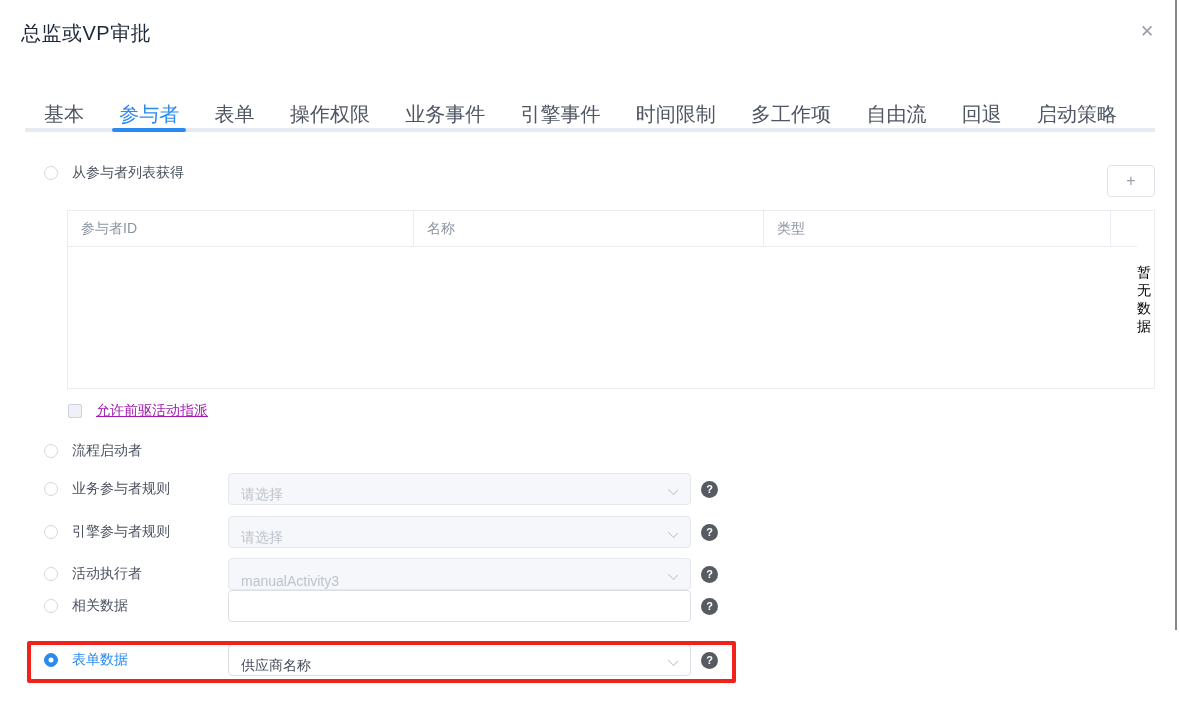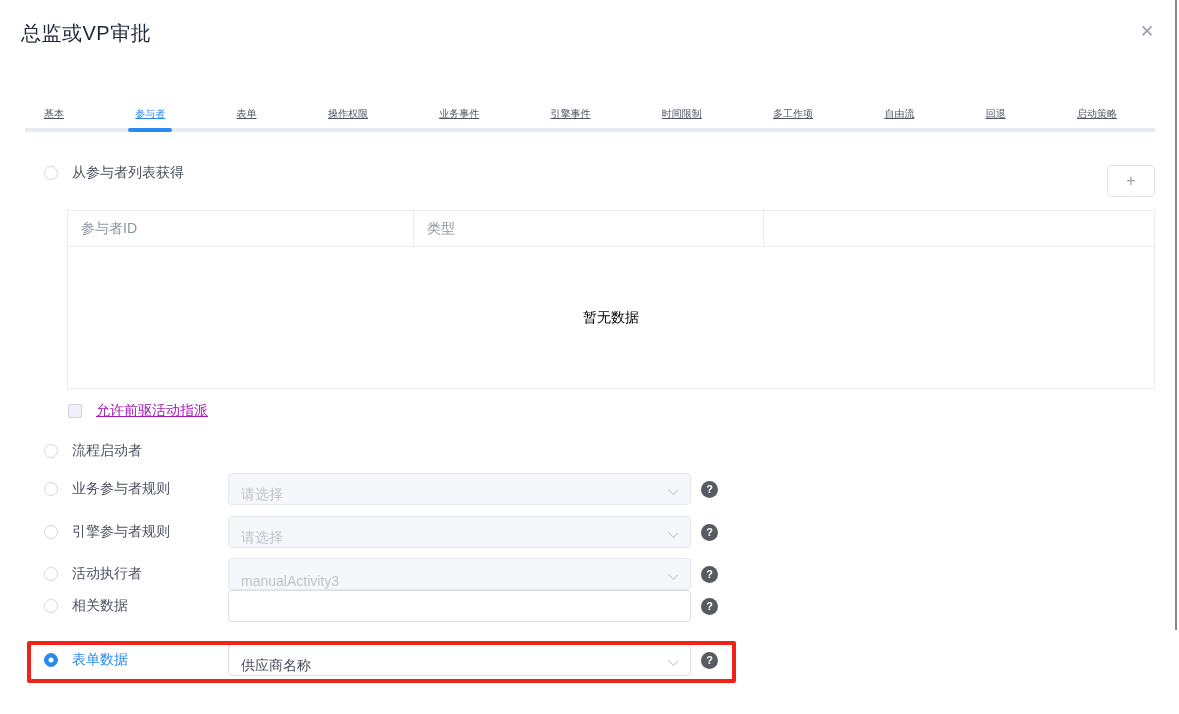--- a/index.html
+++ b/index.html
@@ -13,21 +13,21 @@
 
   
   .dlg-title { left:21px; top:20px; font-size:20px; font-weight:500; color:#1e2738; letter-spacing:.5px; }
   .close-btn { left:1134px; top:18px; width:26px; height:26px; display:flex; align-items:center; justify-content:center;
                color:#9aa1ac; font-size:17px; cursor:pointer; }
 
   
   .tabbar { left:20px; top:98px; width:1135px; height:34px; display:flex; justify-content:space-between;
             padding:0 38px 0 24px; }
   .tabbar::after { content:''; position:absolute; left:5px; right:0; bottom:0; height:4px; background:#e7eaf0; }
-  .tab { position:relative; font-size:10px; color:#4e5563; line-height:20px; padding-top:6px; height:100%; cursor:pointer; white-space:nowrap;text-decoration:underline; }
+  .tab { position:relative; font-size:20px; color:#4e5563; line-height:20px; padding-top:6px; height:100%; cursor:pointer; white-space:nowrap; }
   .tab.active { color:#2a8af0; }
   .tab.active::after { content:''; position:absolute; left:-7px; right:-7px; bottom:0; height:4px;
                        background:#2a8af0; border-radius:2px; z-index:2; }
 
   
   .radio { width:14px; height:14px; border-radius:50%; border:1px solid #d3d7de; background:#fff; flex:0 0 14px; }
   .radio.selected { background:#2a8af0; border-color:#2a8af0; position:relative; }
   .radio.selected::after { content:''; position:absolute; left:50%; top:50%; width:5px; height:5px;
                            background:#fff; border-radius:50%; transform:translate(-50%,-50%); }
   .checkbox { width:14px; height:14px; border-radius:2px; border:1px solid #ccd2dc; background:#eef1f7; flex:0 0 14px; }
@@ -36,21 +36,21 @@
   .opt-label.muted { color:#a21caf;text-decoration:underline; }
 
   .row-flex { display:flex; align-items:center; gap:14px; }
 
   
   .src-row { left:44px; top:164px; height:18px; }
   .add-btn { left:1107px; top:165px; width:48px; height:32px; border:1px solid #dfe3e9; border-radius:4px;
              background:#fff; color:#9aa1ac; font-size:16px; display:flex; align-items:center; justify-content:center; cursor:pointer; }
 
   
-  .ptable { left:67px; top:210px; width:1088px; height:179px; border:1px solid #e9ecf1; display:flex; flex-direction:column; }
+  .ptable { left:67px; top:210px; width:1088px; height:179px; border:1px solid #e9ecf1; display:flex; flex-direction:row; }
   .ptable-head { display:flex; height:36px; border-bottom:1px solid #e9ecf1; }
   .pth { padding:0 13px; display:flex; align-items:center; font-size:14px; font-weight:500; color:#8d95a1;
          border-right:1px solid #e9ecf1; }
   .pth:nth-child(1){ width:346px; } .pth:nth-child(2){ width:350px; } .pth:nth-child(3){ width:347px; }
   .pth:last-child { flex:1; border-right:none; }
   .ptable-body { flex:1; display:flex; align-items:center; justify-content:center; }
   .empty-text { font-size:14px; color:#000000; }
 
   
   .assign-row { left:68px; top:402px; height:18px; }
@@ -99,20 +99,21 @@
   <span class="opt-label">从参与者列表获得</span>
 </div>
 
 <div class="abs add-btn">
   <span>+</span>
 </div>
 
 <div class="abs ptable">
   <div class="ptable-head">
     <div class="pth">参与者ID</div>
+    <div class="pth">名称</div>
     <div class="pth">类型</div>
     <div class="pth"></div>
   </div>
   <div class="ptable-body">
     <span class="empty-text">暂无数据</span>
   </div>
 </div>
 
 <div class="abs assign-row row-flex">
   <span class="checkbox"></span>

